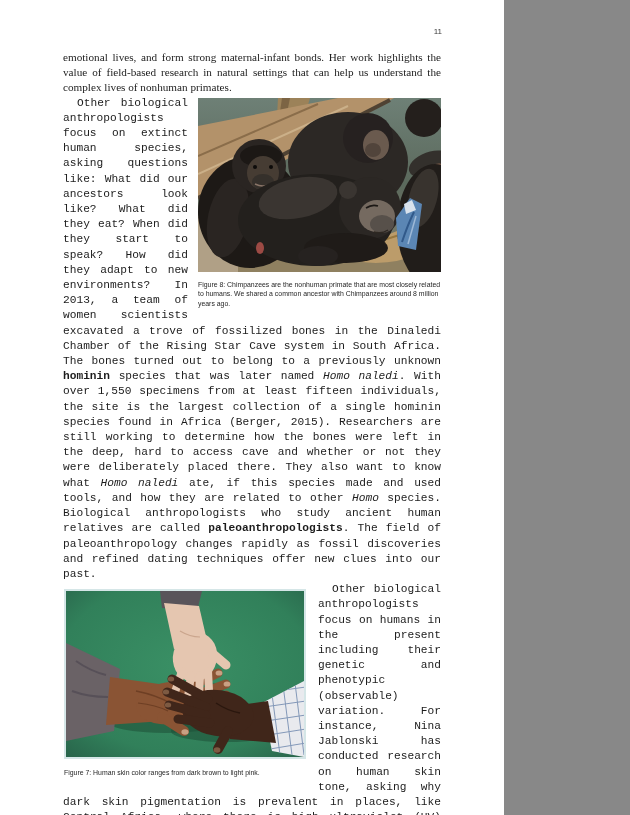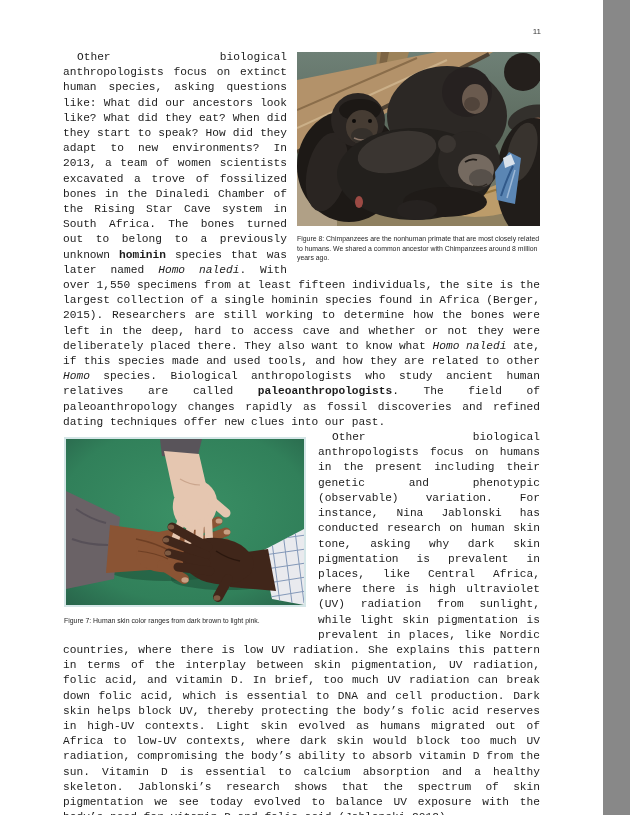--- a/index.html
+++ b/index.html
@@ -1,18 +1,18 @@
 <!DOCTYPE html>
 <html><head>
 <meta charset="utf-8">
 <style>
   html,body{margin:0;padding:0;background:#888;}
   .page{
     position:relative;
-    width:603px;height:815px;
+    width:504px;height:815px;
     background:#ffffff;
     box-sizing:border-box;
     padding:50px 63px 0 63px;
     font-family:"Liberation Serif","DejaVu Serif",serif;
     font-size:11.2px;line-height:15.2px;
     color:#1c1c1c;
     text-align:justify;
     overflow:hidden;
   }
   .pageno{
@@ -43,20 +43,21 @@
     text-align:left;letter-spacing:-0.2px;
   }
 </style>
 </head>
 <body>
 
 <div class="page">
 
   <div class="pageno">11</div>
 
+  <p><span>emotional lives, and form strong maternal-infant bonds. Her work highlights the value of field-based research in natural settings that can help us understand the complex lives of nonhuman primates.</span></p>
 
   <div class="figure fig-right">
     <svg class="photo" width="243" height="174" viewBox="0 0 243 174" aria-hidden="true">
       <defs>
         <linearGradient id="chimpbg" x1="0" y1="0" x2="0" y2="1">
           <stop offset="0" stop-color="#6e8076"></stop>
           <stop offset="0.5" stop-color="#5b695c"></stop>
           <stop offset="1" stop-color="#8a8472"></stop>
         </linearGradient>
       </defs>

